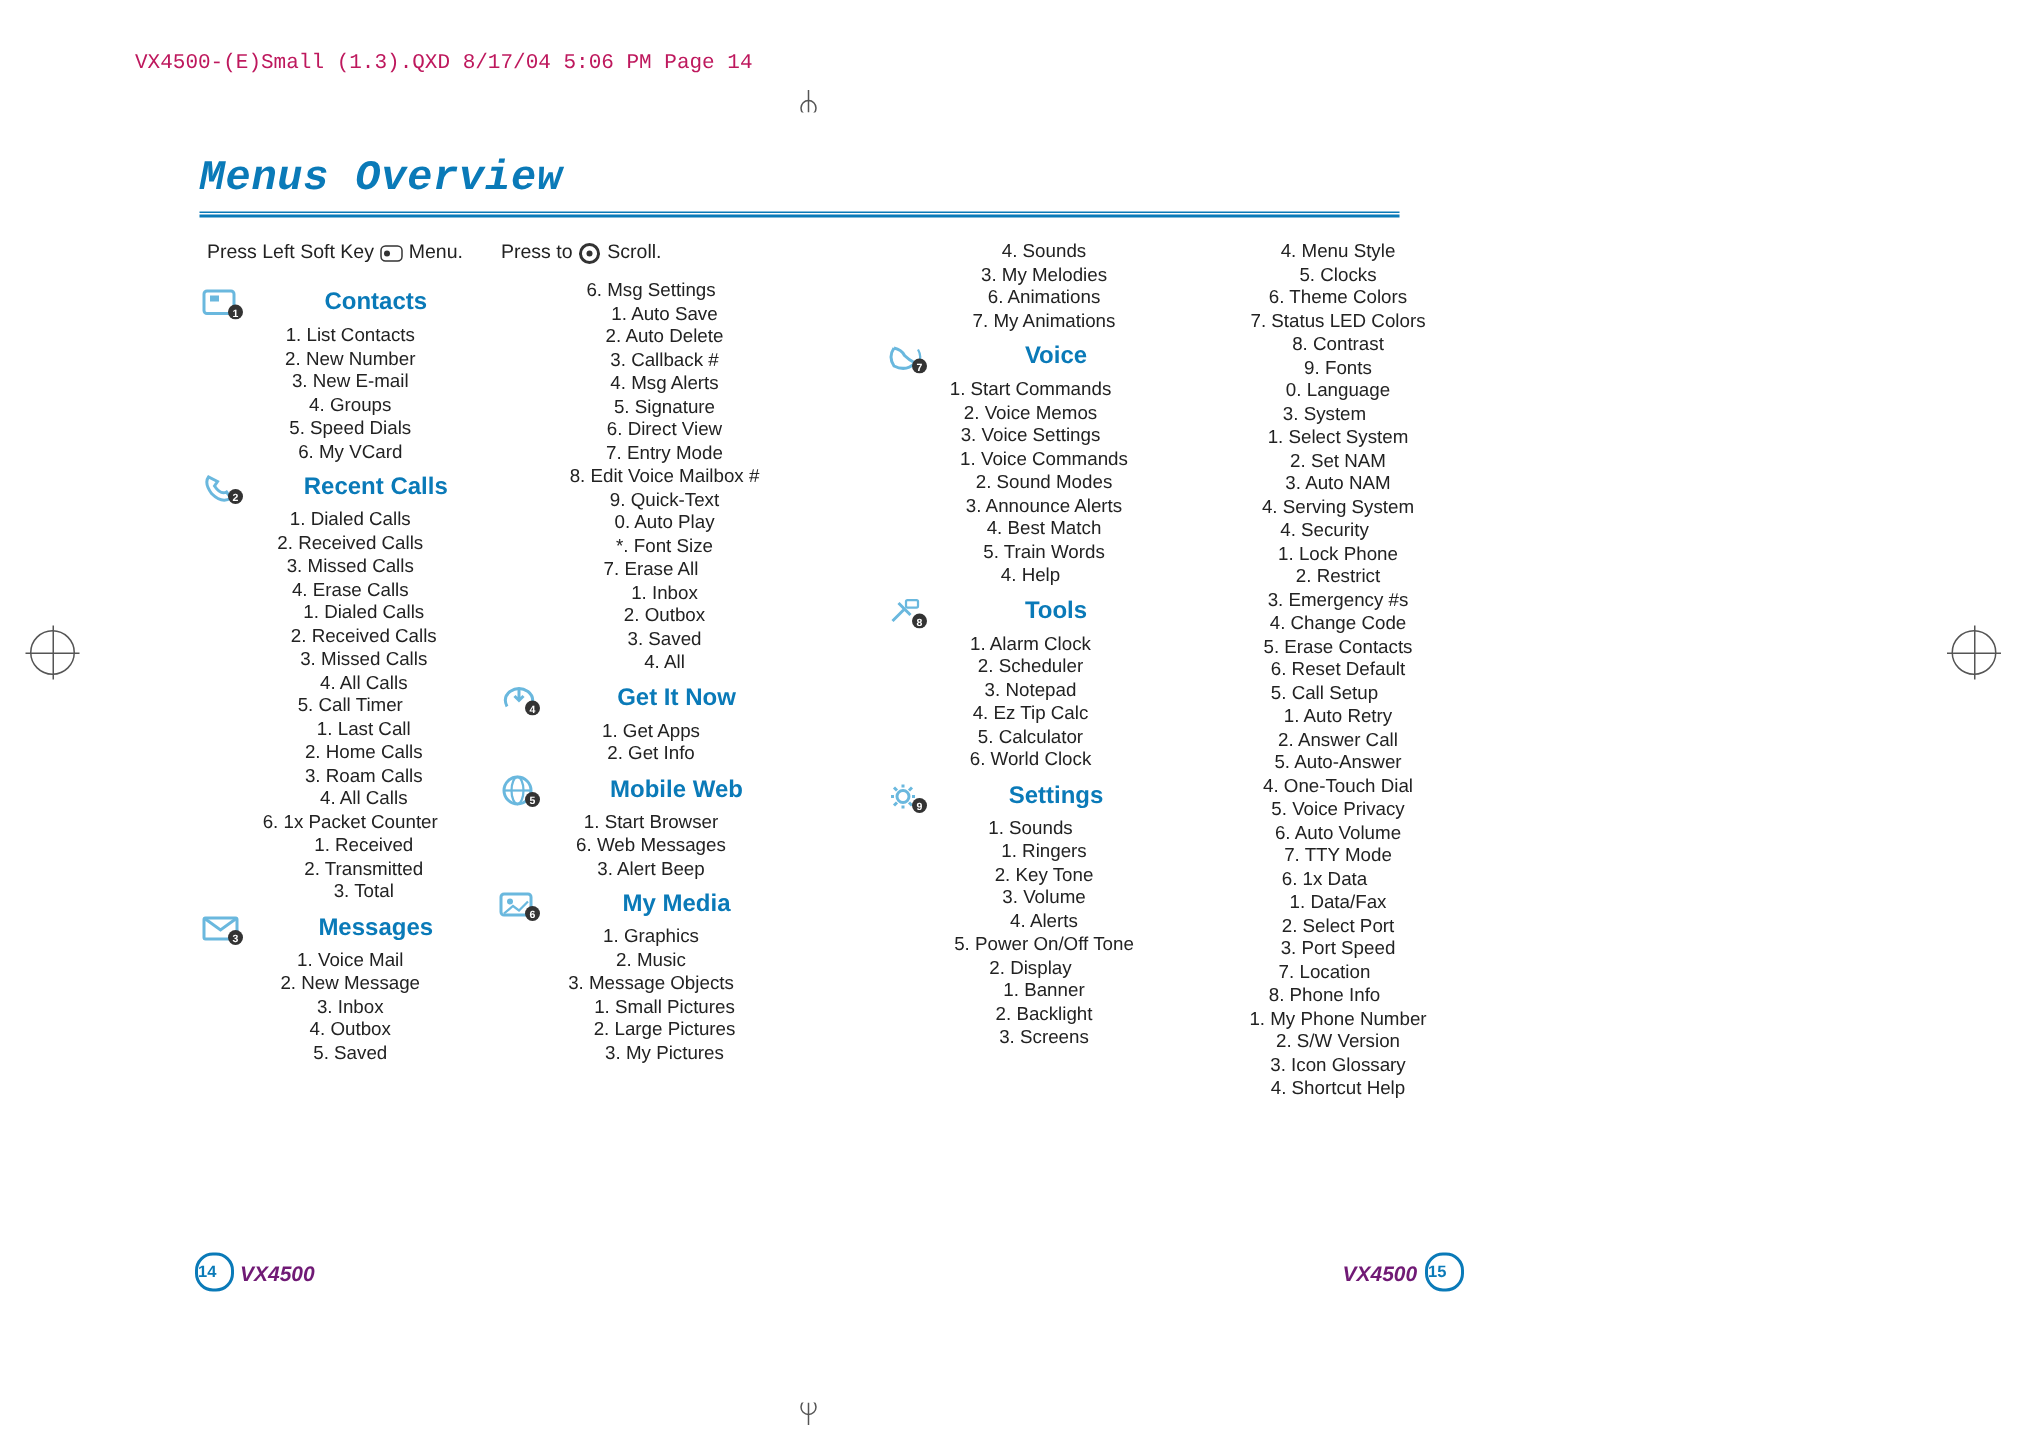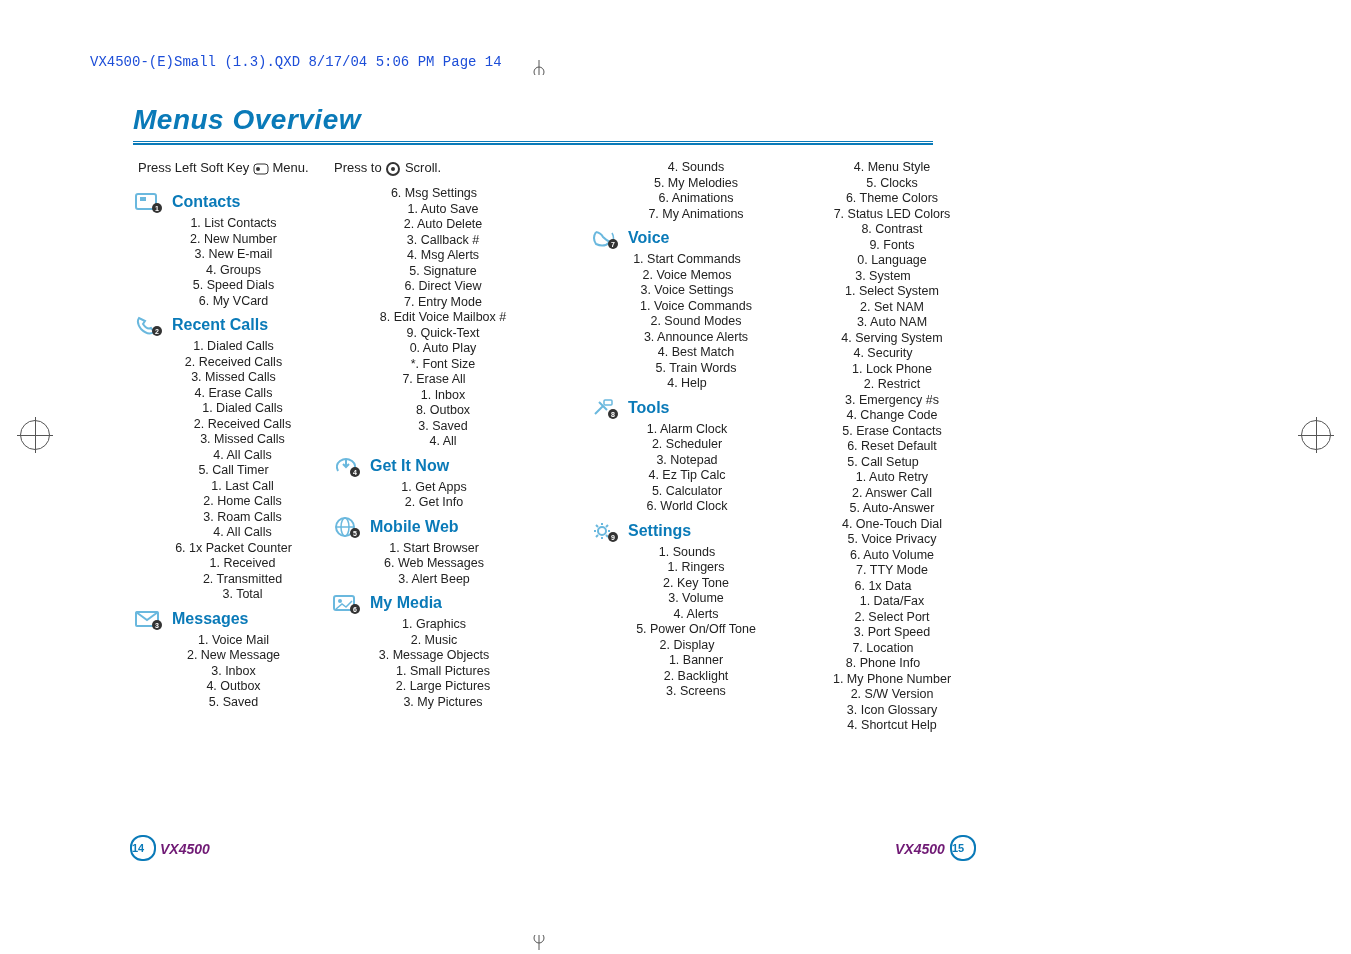--- a/index.html
+++ b/index.html
@@ -11,22 +11,21 @@
     height: 954px;
     position: relative;
     overflow: hidden;
   }
   .header-line {
     position: absolute;
     top: 34px;
     left: 90px;
     font-family: "Courier New", monospace;
     font-size: 14px;
-    color: #1d4ed8;
-    margin-top: 20px;
+    color: #be185d;
   }
   .crop-top {
     position: absolute;
     top: 60px;
     left: 527px;
     width: 24px;
     height: 15px;
   }
   .crop-bottom {
     position: absolute;
@@ -62,20 +61,21 @@
 
   .page-title {
     position: absolute;
     top: 104px;
     left: 133px;
     color: #0a7ab8;
     font-size: 28px;
     font-weight: 700;
     font-style: italic;
     letter-spacing: 0.5px;
+    font-family: Liberation Mono, monospace;
   }
   .title-underline-thin {
     position: absolute;
     top: 141px;
     left: 133px;
     width: 800px;
     height: 1px;
     background: #0a7ab8;
   }
   .title-underline-thick {
@@ -111,20 +111,21 @@
   .section {
     color: #0a7ab8;
     font-weight: 700;
     font-size: 16px;
     margin-top: 6px;
     margin-bottom: 2px;
     padding-left: 38px;
     position: relative;
     display: block;
     min-height: 22px;
+    text-align: center;
   }
   .section svg {
     position: absolute;
     left: 0;
     top: -1px;
     width: 32px;
     height: 22px;
   }
   .items {
     margin: 0 0 2px 4px;
@@ -273,21 +274,21 @@
     <div class="sub1">4. Msg Alerts</div>
     <div class="sub1">5. Signature</div>
     <div class="sub1">6. Direct View</div>
     <div class="sub1">7. Entry Mode</div>
     <div class="sub1">8. Edit Voice Mailbox #</div>
     <div class="sub1">9. Quick-Text</div>
     <div class="sub1">0. Auto Play</div>
     <div class="sub1">*. Font Size</div>
     <div>7. Erase All</div>
     <div class="sub1">1. Inbox</div>
-    <div class="sub1">8. Outbox</div>
+    <div class="sub1">2. Outbox</div>
     <div class="sub1">3. Saved</div>
     <div class="sub1">4. All</div>
   </div>
 
   <span class="section">
     <svg viewBox="0 0 32 22">
         <path d="M6 16 Q3 10 8 6 Q14 2 20 6 Q25 10 22 16" fill="none" stroke="#6ab8de" stroke-width="2"></path>
         <path d="M14 4 L14 12 M11 9 L14 12 L17 9" fill="none" stroke="#6ab8de" stroke-width="2"></path>
         <circle cx="23" cy="17" r="5" fill="#333"></circle>
         <text x="23" y="20" font-size="7" fill="#fff" text-anchor="middle" font-weight="bold">4</text>
@@ -331,21 +332,21 @@
     <div>3. Message Objects</div>
     <div class="sub1">1. Small Pictures</div>
     <div class="sub1">2. Large Pictures</div>
     <div class="sub1">3. My Pictures</div>
   </div>
 </div>
 
 <div class="col col3" style="top:160px;">
   <div class="items">
     <div class="sub1">4. Sounds</div>
-    <div class="sub1">5. My Melodies</div>
+    <div class="sub1">3. My Melodies</div>
     <div class="sub1">6. Animations</div>
     <div class="sub1">7. My Animations</div>
   </div>
 
   <span class="section">
     <svg viewBox="0 0 32 22">
         <path d="M6 5 Q2 11 6 17 Q14 21 20 15 Q16 13 13 10 Q11 6 6 5" fill="none" stroke="#6ab8de" stroke-width="2"></path>
         <path d="M22 6 Q25 11 22 16" fill="none" stroke="#6ab8de" stroke-width="1.5"></path>
         <circle cx="23" cy="17" r="5" fill="#333"></circle>
         <text x="23" y="20" font-size="7" fill="#fff" text-anchor="middle" font-weight="bold">7</text>

